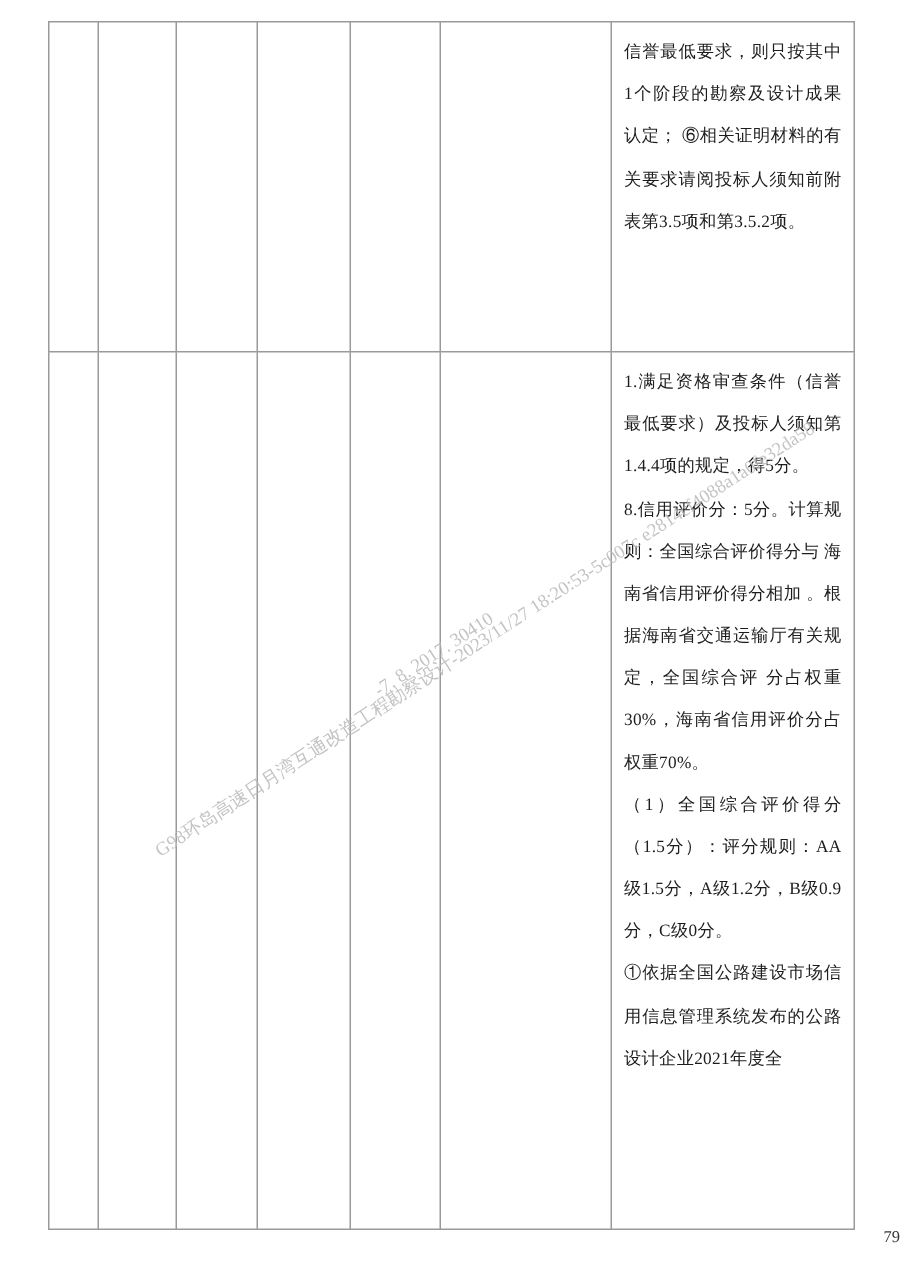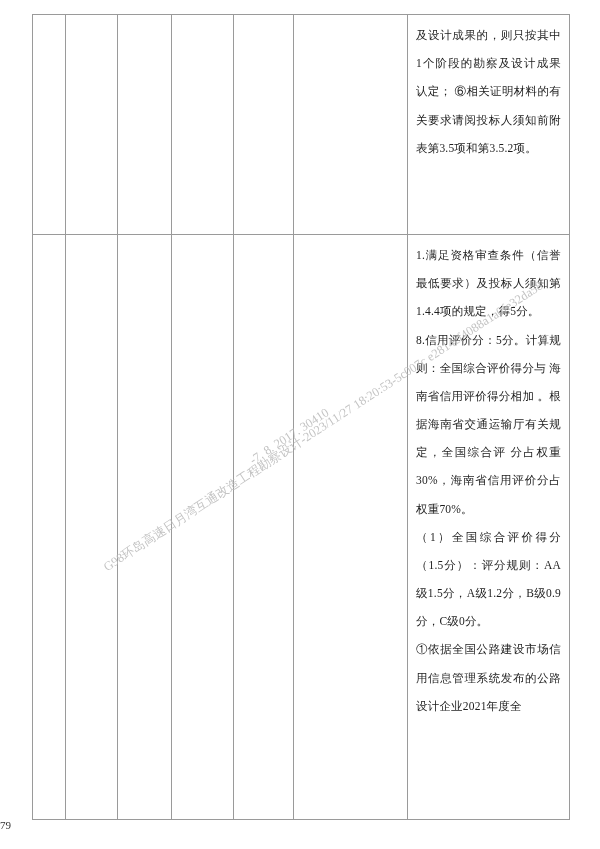--- a/index.html
+++ b/index.html
@@ -62,21 +62,21 @@
   .cell-text p {
     margin: 0;
   }
 
   
   .page-number {
     position: absolute;
     left: 0;
     top: 819px;
     width: 600px;
-    text-align: left;
+    text-align: right;
     font-size: 11px;
     color: #333;
     font-family: "Liberation Serif", serif;
   }
 
   
   .watermark-layer {
     position: absolute;
     left: 0; top: 0;
     width: 600px; height: 849px;
@@ -133,21 +133,21 @@
         <td>
             <div class="cell-text"></div>
           </td>
         <td>
             <div class="cell-text"></div>
           </td>
         <td>
             <div class="cell-text"></div>
           </td>
         <td>
-            <div class="cell-text">及设计成果的，则只按其中1个阶段的勘察及设计成果认定；  ⑥相关证明材料的有关要求请阅投标人须知前附表第3.5项和第3.5.2项。</div>
+            <div class="cell-text">信誉最低要求，则只按其中1个阶段的勘察及设计成果认定；  ⑥相关证明材料的有关要求请阅投标人须知前附表第3.5项和第3.5.2项。</div>
           </td>
       </tr>
       <tr style="height:585px;">
         <td>
             <div class="cell-text"></div>
           </td>
         <td>
             <div class="cell-text"></div>
           </td>
         <td>

